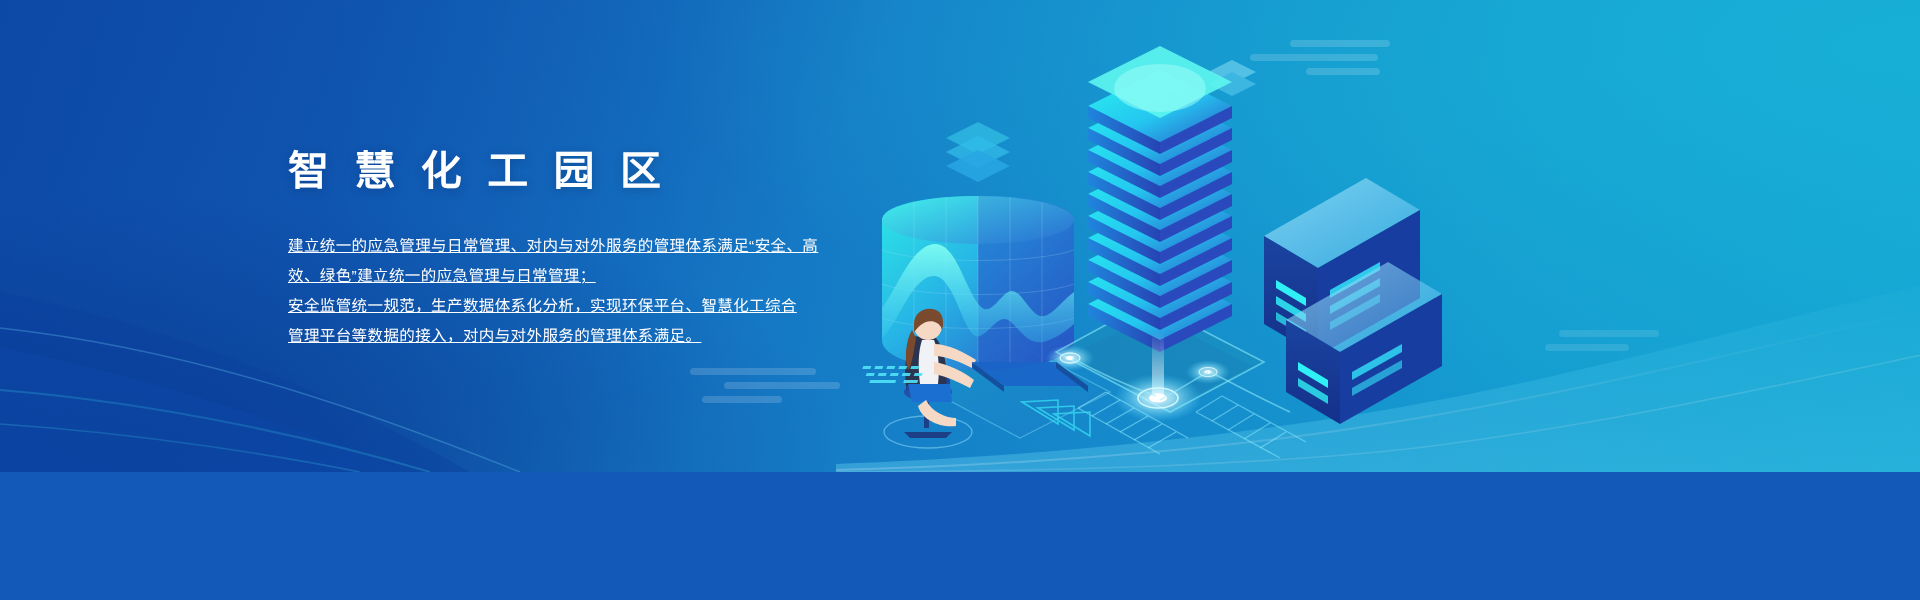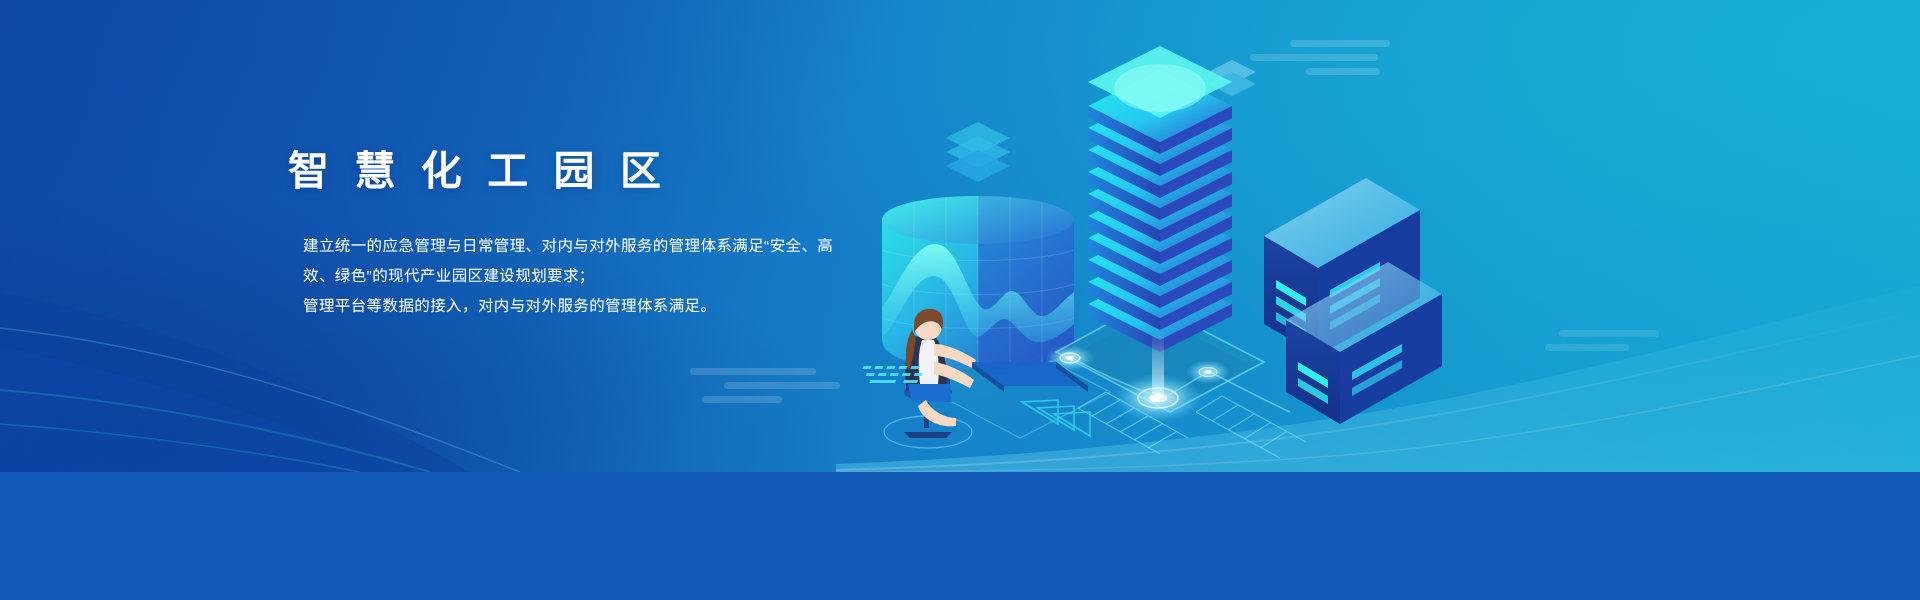--- a/index.html
+++ b/index.html
@@ -37,21 +37,21 @@
   .cloud{position:absolute;pointer-events:none;}
   .cloud i{display:block;position:absolute;height:7px;border-radius:4px;background:rgba(255,255,255,.16);}
 
   
   .content{position:absolute;left:288px;top:147px;width:600px;}
   .title{
     color:#fff;font-size:41px;font-weight:700;letter-spacing:7px;
     line-height:1.18;margin:0 0 36px 0;white-space:nowrap;
     text-shadow:0 2px 10px rgba(0,30,80,.28);
   }
-  .desc{margin:15px;color:#ffffff;font-size:15.5px;line-height:30px;letter-spacing:.4px;white-space:nowrap;}
+  .desc{margin:0;color:#ffffff;font-size:15.5px;line-height:30px;letter-spacing:.4px;white-space:nowrap;text-decoration:underline;}
   .desc span{display:block;}
 
   
   .illus{position:absolute;left:860px;top:40px;width:560px;height:420px;}
   .illus svg{display:block;width:100%;height:100%;overflow:visible;}
 </style>
 </head>
 <body>
 
 <div class="banner">
@@ -105,21 +105,22 @@
   </div>
   <div class="cloud" style="left:1545px;top:330px;width:120px;height:22px;opacity:.7">
     <i style="left:14px;top:0;width:100px;"></i>
     <i style="left:0px;top:14px;width:84px;"></i>
   </div>
 
   <div class="content">
     <h1 class="title">智 慧 化 工 园 区</h1>
     <p class="desc">
       <span>建立统一的应急管理与日常管理、对内与对外服务的管理体系满足“安全、高</span>
-      <span>效、绿色”的现代产业园区建设规划要求；</span>
+      <span>效、绿色”建立统一的应急管理与日常管理；</span>
+      <span>安全监管统一规范，生产数据体系化分析，实现环保平台、智慧化工综合</span>
       <span>管理平台等数据的接入，对内与对外服务的管理体系满足。</span>
     </p>
   </div>
 
   <div class="illus">
     <svg viewBox="0 0 560 420">
       <defs>
         <linearGradient id="cylA" x1="0" y1="0" x2="1" y2="1">
           <stop offset="0" stop-color="#2ff0e8"></stop>
           <stop offset=".45" stop-color="#28b7e8"></stop>

